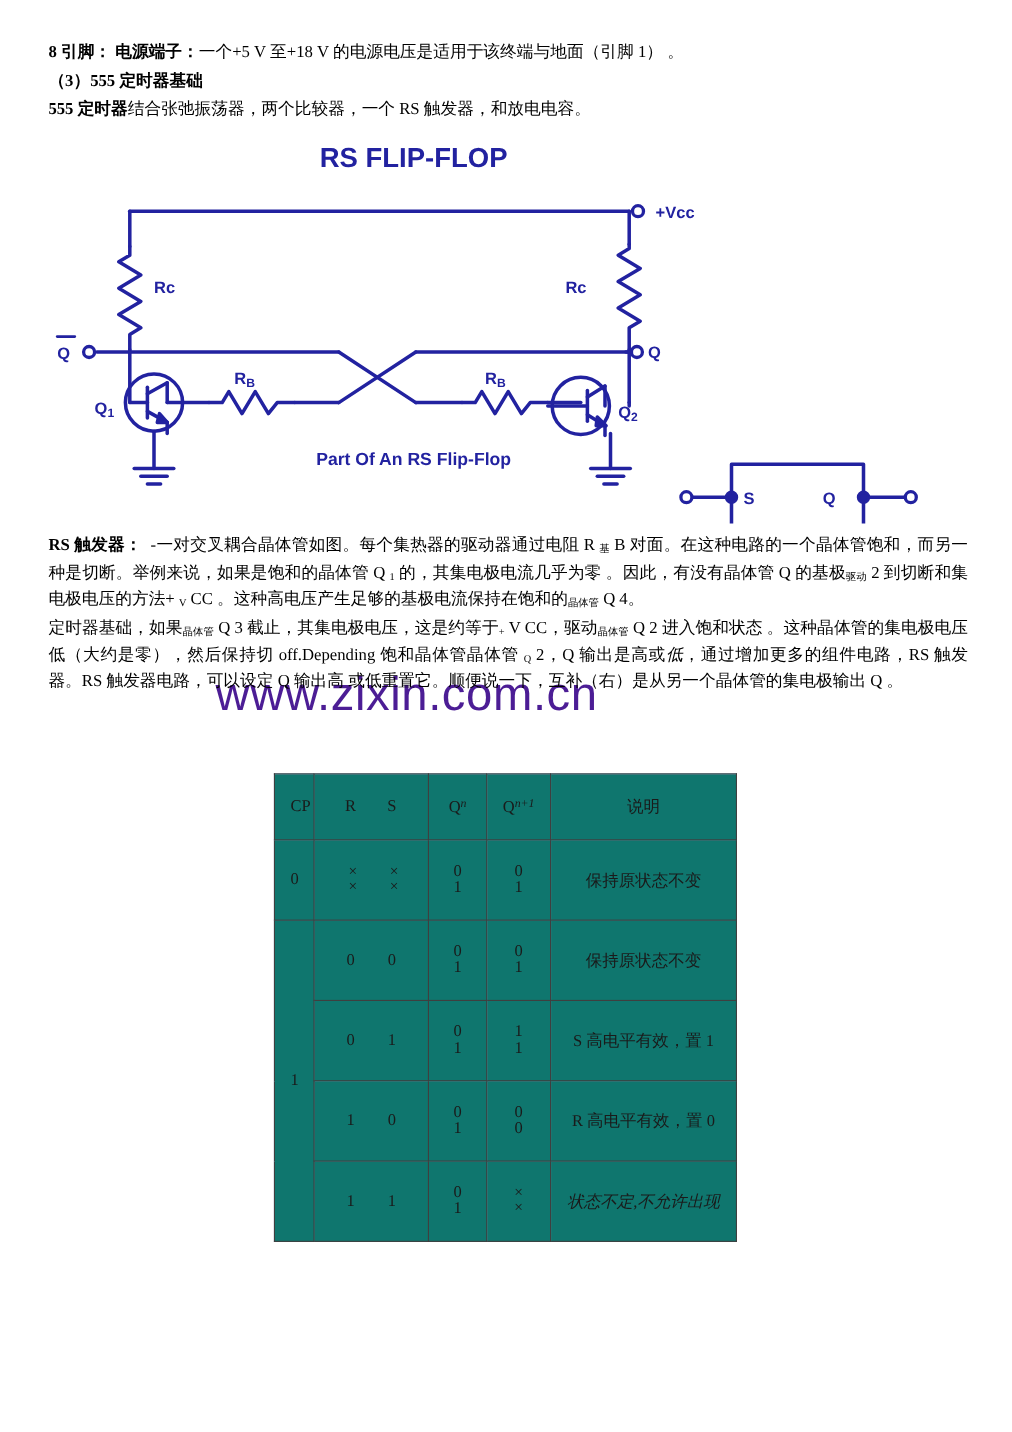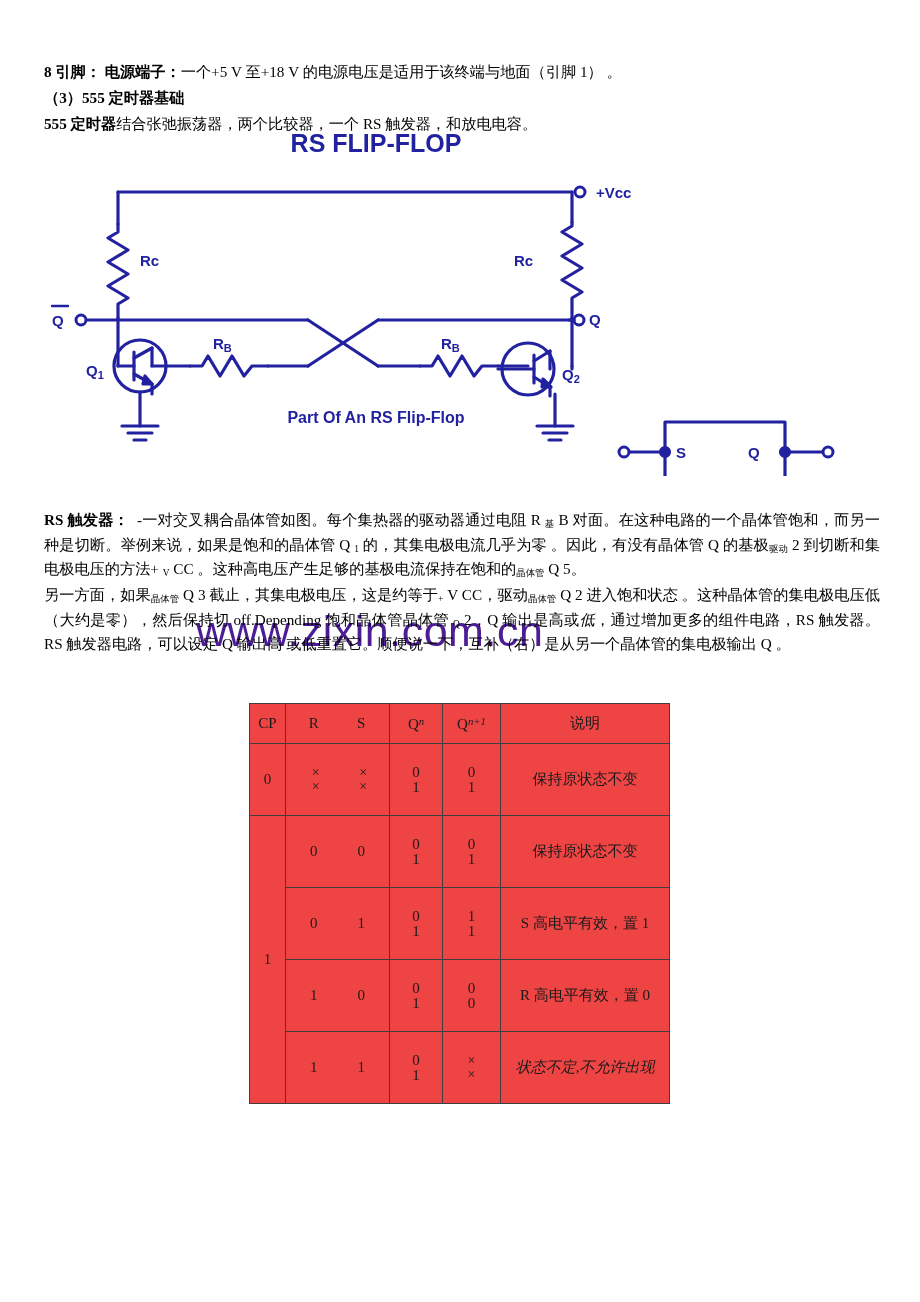--- a/index.html
+++ b/index.html
@@ -26,21 +26,20 @@
   
   .textblock {
     position: absolute;
     left: 44px;
     width: 836px;
     font-size: 15.2px;
     line-height: 1.62;
     text-align: justify;
     text-justify: inter-ideograph;
     color: #000;
-    margin-top: 24px;
   }
   .b { font-weight: bold; }
   sub.zh { font-size: 0.62em; vertical-align: -0.22em; }
   .ital { font-style: italic; }
 
   
   .figure {
     position: absolute;
     left: 0px;
     top: 126px;
@@ -73,27 +72,27 @@
     width: 420px;
   }
   table.tt {
     border-collapse: collapse;
     width: 420px;
     background: #87cdf0;
     table-layout: fixed;
   }
   table.tt td, table.tt th {
     border: 1px solid #3f3f3f;
-    background: #ef4444;
+    background: #0f766e;
     font-family: "Liberation Serif", "DejaVu Serif", serif;
     font-size: 15px;
     color: #1a1a1a;
     text-align: center;
     vertical-align: middle;
-    padding: 4px;
+    padding: 14px;
     font-weight: normal;
   }
   table.tt th { height: 31px; }
   .col-cp  { width: 36px; }
   .col-rs  { width: 104px; }
   .col-qn  { width: 53px; }
   .col-qn1 { width: 58px; }
   .col-desc{ width: 169px; }
 
   .rs-pair {
@@ -265,25 +264,25 @@
         <text x="725" y="442" font-size="16" font-weight="bold" text-anchor="middle">Symbol</text>
 
         <text x="725" y="463" font-size="12.5" font-weight="bold" text-anchor="middle">www.CircuitsToday.com</text>
       </g>
     </svg>
   </div>
 
   <div class="watermark">www.zixin.com.cn</div>
 
   <div class="textblock" style="top:484px; z-index:2;">
-    <span class="b">RS 触发器：</span>&nbsp;&nbsp;<span>-一对交叉耦合晶体管如图。每个集热器的驱动器通过电阻 R </span><sub class="zh">基</sub><span> B 对面。在这种电路的一个晶体管饱和，而另一种是切断。举例来说，如果是饱和的晶体管 Q </span><sub class="zh">1</sub><span> 的，其集电极电流几乎为零 。因此，有没有晶体管 Q 的基极</span><sub class="zh">驱动</sub><span> 2 到切断和集电极电压的方法+ </span><sub class="zh">V</sub><span> CC 。这种高电压产生足够的基极电流保持在饱和的</span><sub class="zh">晶体管</sub><span> Q 5。</span>
+    <span class="b">RS 触发器：</span>&nbsp;&nbsp;<span>-一对交叉耦合晶体管如图。每个集热器的驱动器通过电阻 R </span><sub class="zh">基</sub><span> B 对面。在这种电路的一个晶体管饱和，而另一种是切断。举例来说，如果是饱和的晶体管 Q </span><sub class="zh">1</sub><span> 的，其集电极电流几乎为零 。因此，有没有晶体管 Q 的基极</span><sub class="zh">驱动</sub><span> 2 到切断和集电极电压的方法+ </span><sub class="zh">V</sub><span> CC 。这种高电压产生足够的基极电流保持在饱和的</span><sub class="zh">晶体管</sub><span> Q 4。</span>
   </div>
 
   <div class="textblock" style="top:559px; z-index:2;">
-    <span>另一方面，如果</span><sub class="zh">晶体管</sub><span> Q 3 截止，其集电极电压，这是约等于</span><sub class="zh">+</sub><span> V CC，驱动</span><sub class="zh">晶体管</sub><span> Q 2 进入饱和状态 。这种晶体管的集电极电压低（大约是零），然后保持切 off.Depending 饱和晶体管晶体管 </span><sub class="zh">Q</sub><span> 2，Q 输出是高或</span><span class="ital">低</span><span>，通过增加更多的组件电路，RS 触发器。RS 触发器电路，可以设定 Q 输出高 或低重置它。顺便说一下，互补（右）是从另一个晶体管的集电极输出 Q 。</span>
+    <span>定时器基础，如果</span><sub class="zh">晶体管</sub><span> Q 3 截止，其集电极电压，这是约等于</span><sub class="zh">+</sub><span> V CC，驱动</span><sub class="zh">晶体管</sub><span> Q 2 进入饱和状态 。这种晶体管的集电极电压低（大约是零），然后保持切 off.Depending 饱和晶体管晶体管 </span><sub class="zh">Q</sub><span> 2，Q 输出是高或</span><span class="ital">低</span><span>，通过增加更多的组件电路，RS 触发器。RS 触发器电路，可以设定 Q 输出高 或低重置它。顺便说一下，互补（右）是从另一个晶体管的集电极输出 Q 。</span>
   </div>
 
 
   <div class="tt-wrap">
     <table class="tt">
       <colgroup>
         <col class="col-cp">
           <col class="col-rs">
           <col class="col-qn">
           <col class="col-qn1">

